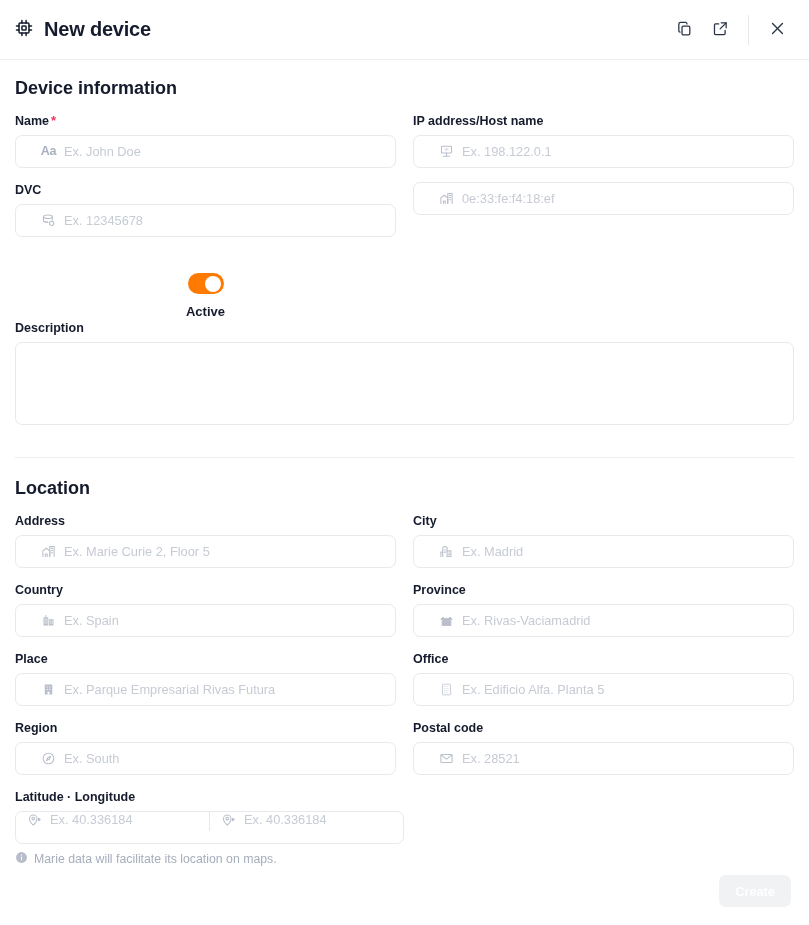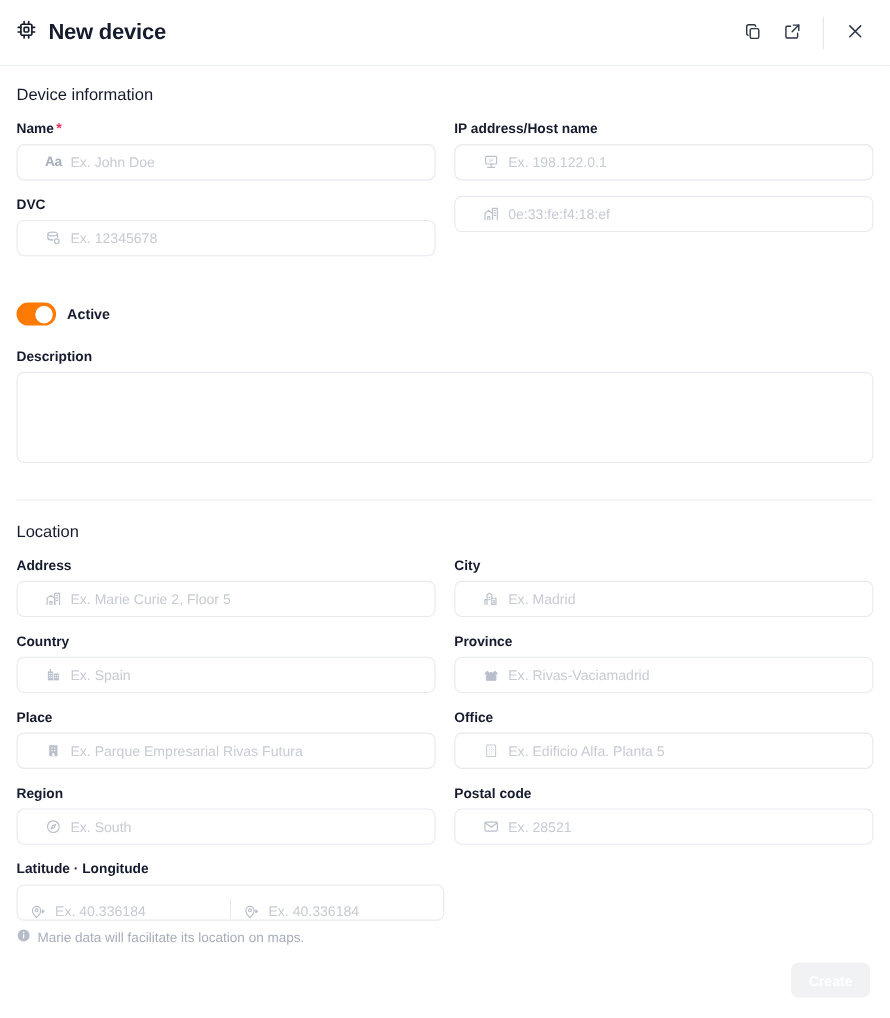--- a/index.html
+++ b/index.html
@@ -60,22 +60,22 @@
     height: 30px;
     background: #e3e6ea;
     margin: 0 10px;
   }
 
   
   .content {
     padding: 18px 15px 0 15px;
   }
   .section-title {
-    font-size: 15px;
-    font-weight: normal;
+    font-size: 18px;
+    font-weight: bold;
     color: #151b2d;
     margin: 0 0 14px 0;
   }
   .grid {
     display: grid;
     grid-template-columns: 381px 381px;
     column-gap: 17px;
     row-gap: 0px;
   }
   .field { margin-bottom: 14px; }
@@ -145,20 +145,21 @@
     margin-top: 7px;
     font-size: 12.3px;
     color: #a7aebb;
   }
   .hint svg { flex: 0 0 auto; }
   .toggle-row {
     display: flex;
     align-items: center;
     gap: 10px;
     height: 33px;
+    flex-direction: column;
   }
   .toggle {
     width: 36px;
     height: 21px;
     border-radius: 11px;
     background: #ff7a00;
     position: relative;
     cursor: pointer;
     flex: 0 0 auto;
   }
@@ -189,21 +190,21 @@
     color: #151b2d;
     padding: 8px 10px;
   }
   .divider {
     height: 1px;
     background: #eceef1;
     margin: 14px 0 20px 0;
   }
   .latlong-wrap {
     display: flex;
-    align-items: flex-end;
+    align-items: flex-start;
     width: 389px;
     height: 33px;
     border: 1px solid #e7e9ed;
     border-radius: 7px;
     background: #fff;
   }
   .latlong-half {
     display: flex;
     align-items: center;
     gap: 7px;

